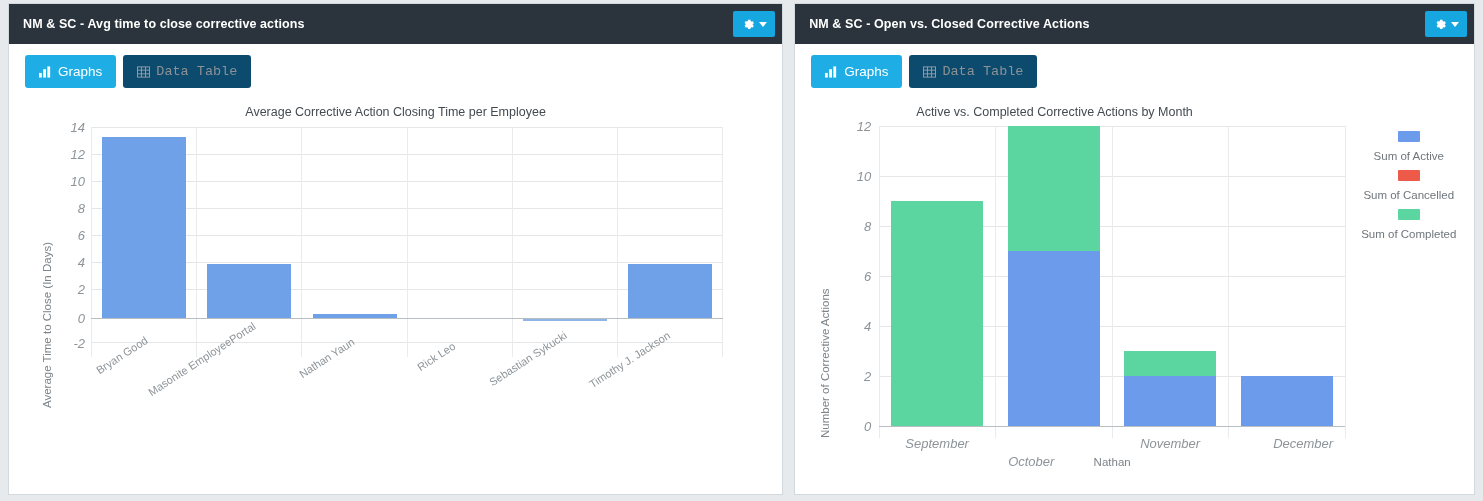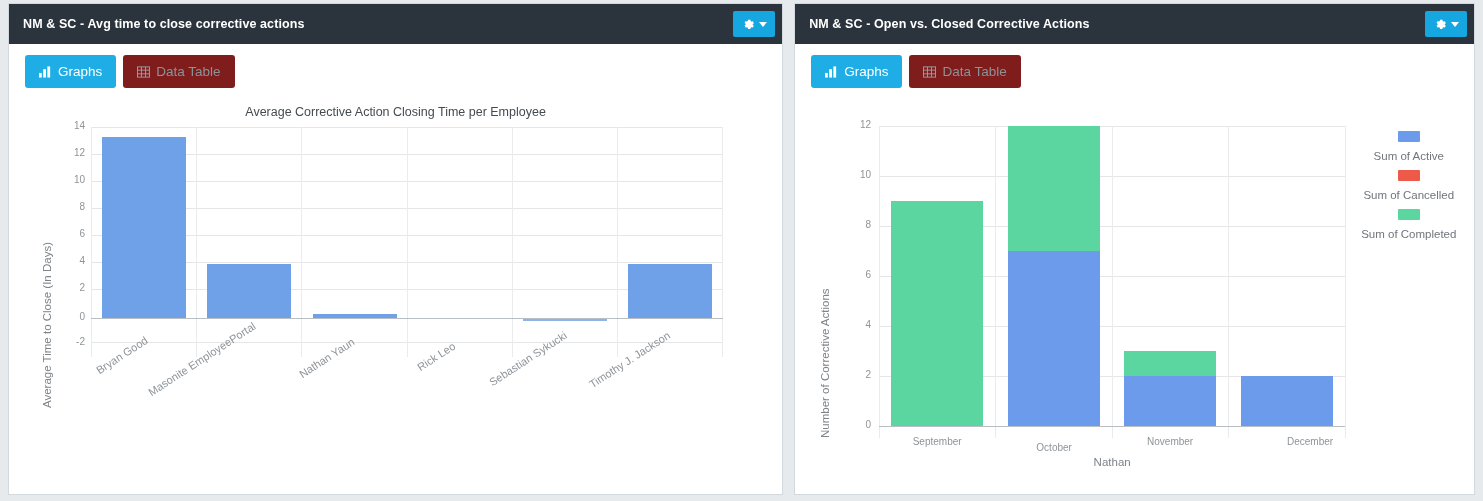--- a/index.html
+++ b/index.html
@@ -79,21 +79,21 @@
     gap: 6px;
     height: 33px;
     padding: 0 14px;
     border-radius: 3px;
     font-size: 13.5px;
     cursor: pointer;
     border: none;
     white-space: nowrap;
   }
   .tab.active { background: #1eaee5; color: #ffffff; }
-  .tab.inactive { background: #7f1d1d; color: #8c9296; }
+  .tab.inactive { background: #0c4a6e; color: #8c9296; font-family: Liberation Mono, monospace; }
   .tab svg { display: block; }
 
   
   .chart-area {
     position: relative;
     flex: 1 1 auto;
     background: #ffffff;
   }
   .chart-title {
     position: absolute;
@@ -108,23 +108,24 @@
     font-size: 11.5px;
     color: #7d848a;
   }
   .ylabel-rot {
     transform-origin: 0 0;
     transform: rotate(-90deg);
     white-space: nowrap;
   }
   .tick {
     position: absolute;
-    font-size: 10px;
+    font-size: 13px;
     color: #8d9499;
     white-space: nowrap;
+    font-style: italic;
   }
   .ytick { text-align: right; }
   .gridline {
     position: absolute;
     height: 1px;
     background: #e4e6e8;
   }
   .vline {
     position: absolute;
     width: 1px;
@@ -300,20 +301,21 @@
               <line x1="0.5" y1="8" x2="13.5" y2="8" stroke="#9aa0a5"></line>
               <line x1="4.8" y1="0.5" x2="4.8" y2="11.5" stroke="#9aa0a5"></line>
               <line x1="9.2" y1="0.5" x2="9.2" y2="11.5" stroke="#9aa0a5"></line>
             </svg>
         </span>
         <span>Data Table</span>
       </button>
     </div>
 
     <div class="chart-area">
+      <div class="chart-title" style="top:7px; padding-right:160px;">Active vs. Completed Corrective Actions by Month</div>
 
       <div class="axis-label ylabel-rot" style="left:24px; top:340px;">Number of Corrective Actions</div>
 
       <div class="gridline" style="left:84px; top:28px;  width:466px;"></div>
       <div class="gridline" style="left:84px; top:78px;  width:466px;"></div>
       <div class="gridline" style="left:84px; top:128px; width:466px;"></div>
       <div class="gridline" style="left:84px; top:178px; width:466px;"></div>
       <div class="gridline" style="left:84px; top:228px; width:466px;"></div>
       <div class="gridline" style="left:84px; top:278px; width:466px;"></div>
 
@@ -337,21 +339,21 @@
       <div class="bar" style="left:213px; top:28px;  width:92px; height:125px; background:#5cd6a0;"></div>
 
       <div class="bar" style="left:329px; top:278px; width:92px; height:50px;  background:#6b9bea;"></div>
       <div class="bar" style="left:329px; top:253px; width:92px; height:25px;  background:#5cd6a0;"></div>
 
       <div class="bar" style="left:446px; top:278px; width:92px; height:50px;  background:#6b9bea;"></div>
 
       <div class="zeroline" style="left:84px; top:328px; width:466px;"></div>
 
       <div class="tick" style="left:96px;  top:338px; width:92px; text-align:center;">September</div>
-      <div class="tick" style="left:213px; top:344px; width:92px; text-align:center;">October</div>
+      <div class="tick" style="left:213px; top:356px; width:92px; text-align:left;">October</div>
       <div class="tick" style="left:329px; top:338px; width:92px; text-align:center;">November</div>
       <div class="tick" style="left:446px; top:338px; width:92px; text-align:right;">December</div>
 
       <div class="axis-label" style="left:84px; width:466px; top:358px; text-align:center;">Nathan</div>
 
       <div class="legend" style="left:566px; top:33px;">
         <div class="legend-row">
           <span class="legend-swatch" style="background:#6b9bea;"></span>
           <span class="legend-text">Sum of Active</span>
         </div>

